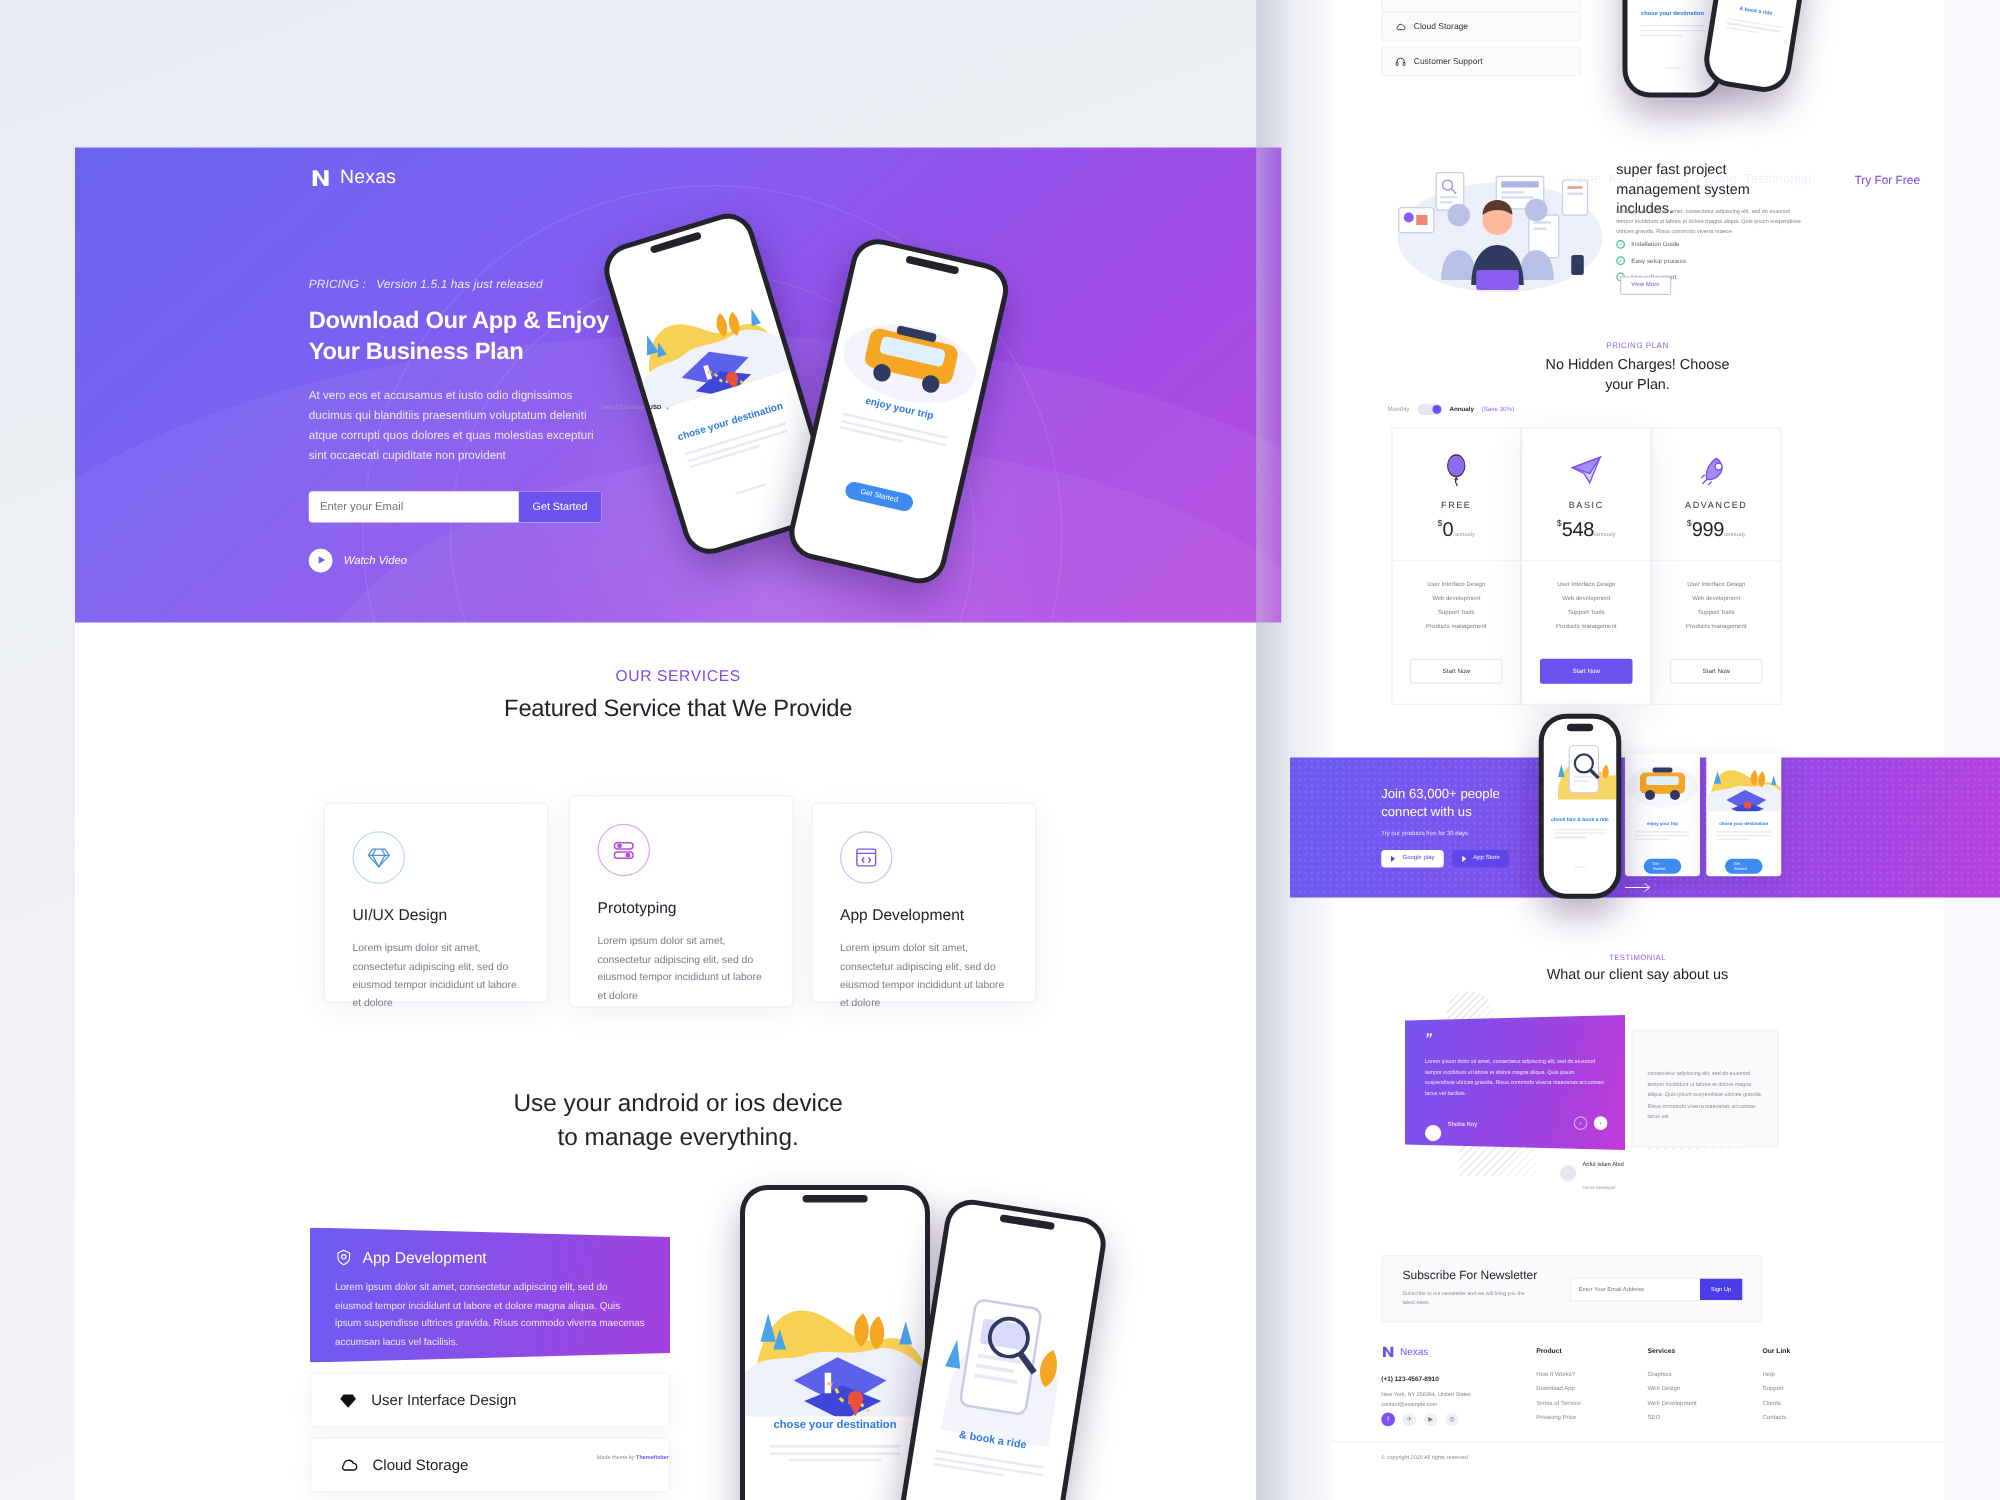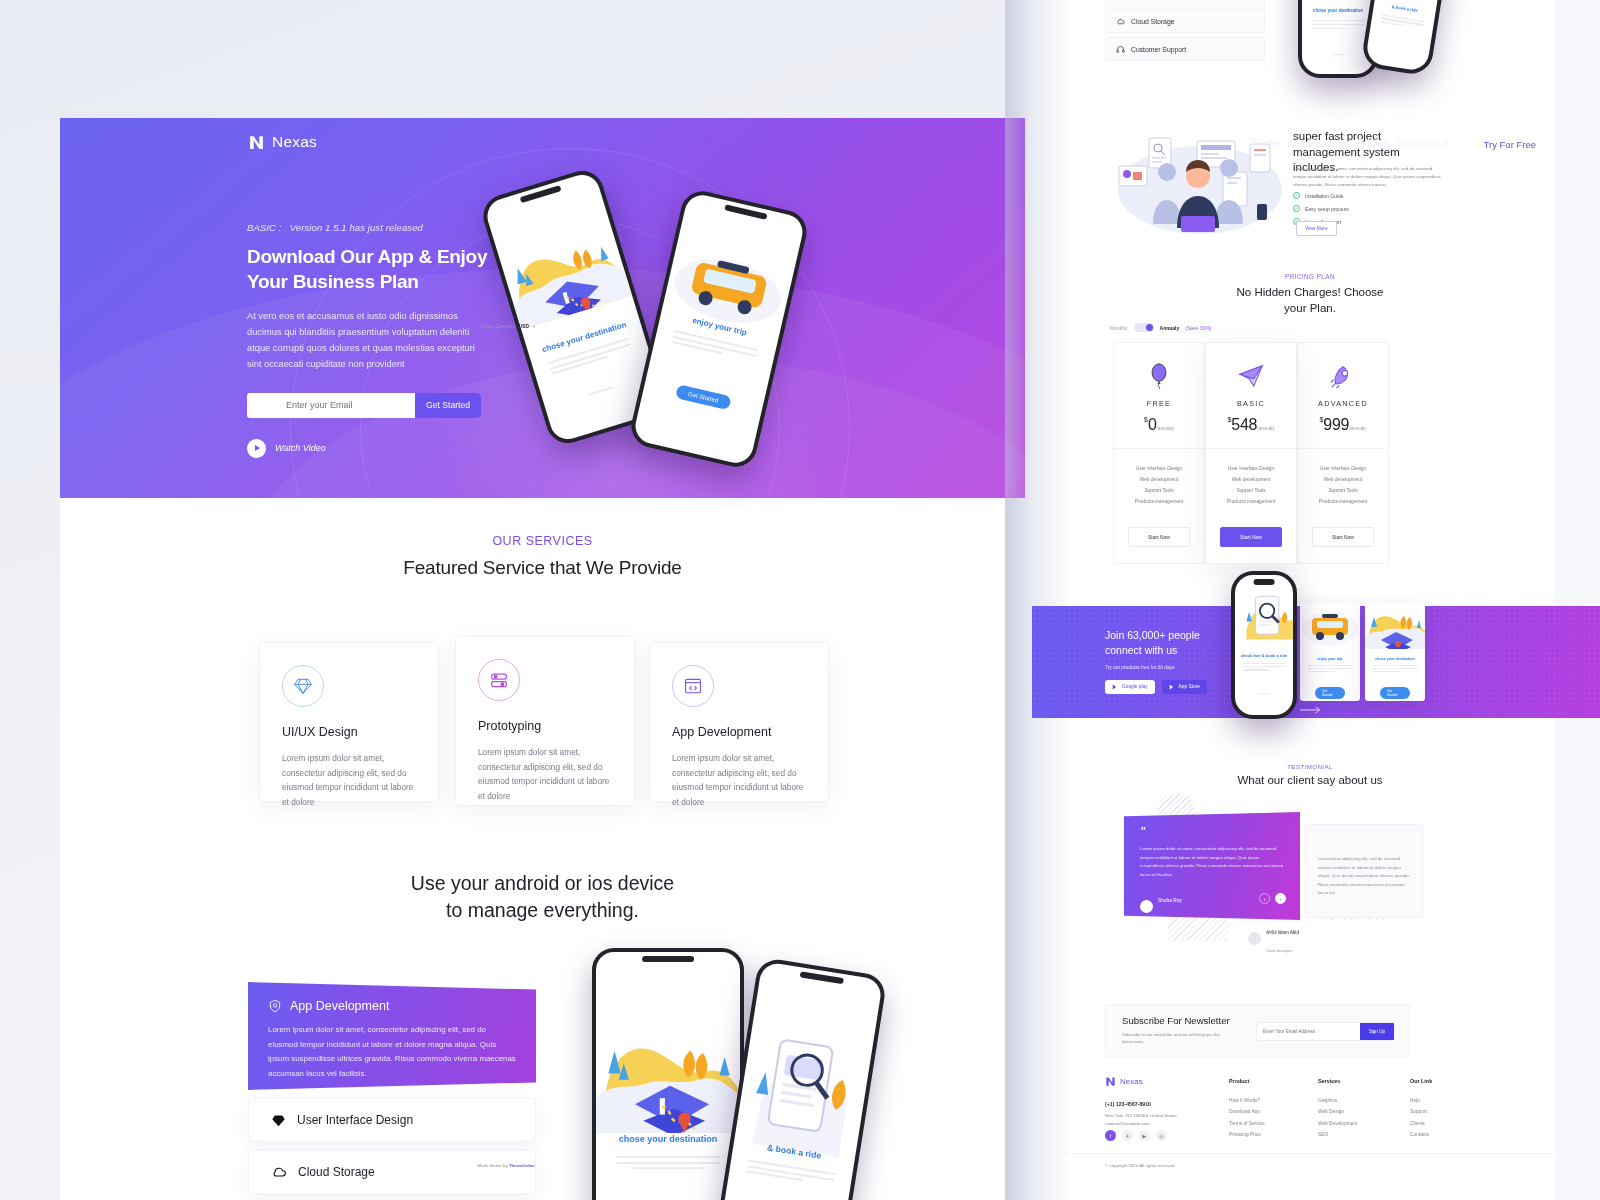--- a/index.html
+++ b/index.html
@@ -83,21 +83,21 @@
   .hero-update b { font-style: italic; font-weight: 400; }
   .hero-h1 {
     color: #fff; font-size: 19px; line-height: 1.33; font-weight: 700;
     letter-spacing: -.3px;
   }
   .hero-p {
     color: #ece8fb; font-size: 9.3px; line-height: 1.75; margin-top: 13px;
   }
   .hero-form {
     margin-top: 20px; width: 234px; height: 25px; background: #fff;
-    border-radius: 3px; display: flex; align-items: center; overflow: hidden; padding-left: 30px;
+    border-radius: 3px; display: flex; align-items: center; overflow: hidden;
   }
   .hero-form input {
     flex: 1; border: none; outline: none; font-size: 9px; padding: 0 9px;
     color: #6a6a7a; font-family: "Liberation Sans", sans-serif;
     background: transparent;
   }
   .hero-form button {
     height: 25px; border: none; background: #6b52ef; color: #fff;
     font-size: 8.6px; padding: 0 11px; cursor: pointer;
     font-family: "Liberation Sans", sans-serif; white-space: nowrap;
@@ -272,21 +272,21 @@
     border-radius: 50%; background: #6b52ef;
   }
   .pr-currency {
     position: absolute; right: 1065px; top: 324px; display:flex; gap:4px;
     font-size: 4.8px; color: #9a9aa8; align-items:center;
   }
   .pr-currency b { color: #2a2a36; }
 
   .pr-cards { position: absolute; left: 1113px; top: 342px; display: flex; }
   .pr-card {
-    width: 92px; background: #fff; border: 1px solid #f0f0f6;
+    width: 104px; background: #fff; border: 1px solid #f0f0f6;
   }
   .pr-card.mid { box-shadow: 0 8px 26px rgba(60,50,120,.085); z-index: 2; }
   .pr-top { padding: 16px 0 14px 0; text-align: center; border-bottom: 1px solid #f2f2f7; }
   .pr-ico { height: 34px; display:flex; align-items:center; justify-content:center; }
   .pr-plan { font-size: 7.2px; letter-spacing: 1.3px; color: #33333e; margin-top: 6px; }
   .pr-price { margin-top: 8px; color: #22222c; }
   .pr-cur { font-size: 7px; vertical-align: top; }
   .pr-amt { font-size: 16px; font-weight: 400; letter-spacing: -.3px; }
   .pr-per { font-size: 4.6px; color: #9a9aa8; }
   .pr-feats { padding: 14px 0 12px 0; text-align: center; }
@@ -481,21 +481,21 @@
     <a href="#">Testimonial</a>
     <svg class="nav-search" viewBox="0 0 24 24" fill="none" stroke="#ffffff" stroke-width="2">
       <circle cx="10.5" cy="10.5" r="6.5"></circle>
         <line x1="15.5" y1="15.5" x2="21" y2="21"></line>
     </svg>
   </div>
   <button class="btn-try">Try For Free</button>
 
   <div class="hero-copy">
     <div class="hero-update">
-      <span>BASIC :</span>
+      <span>PRICING :</span>
       &nbsp;
       <b>Version 1.5.1 has just released</b>
     </div>
     <div class="hero-h1">
       <div>Download Our App &amp; Enjoy</div>
       <div>Your Business Plan</div>
     </div>
     <div class="hero-p">At vero eos et accusamus et iusto odio dignissimos ducimus qui blanditiis praesentium voluptatum deleniti atque corrupti quos dolores et quas molestias excepturi sint occaecati cupiditate non provident</div>
     <div class="hero-form">
       <input type="text" placeholder="Enter your Email" style="">

